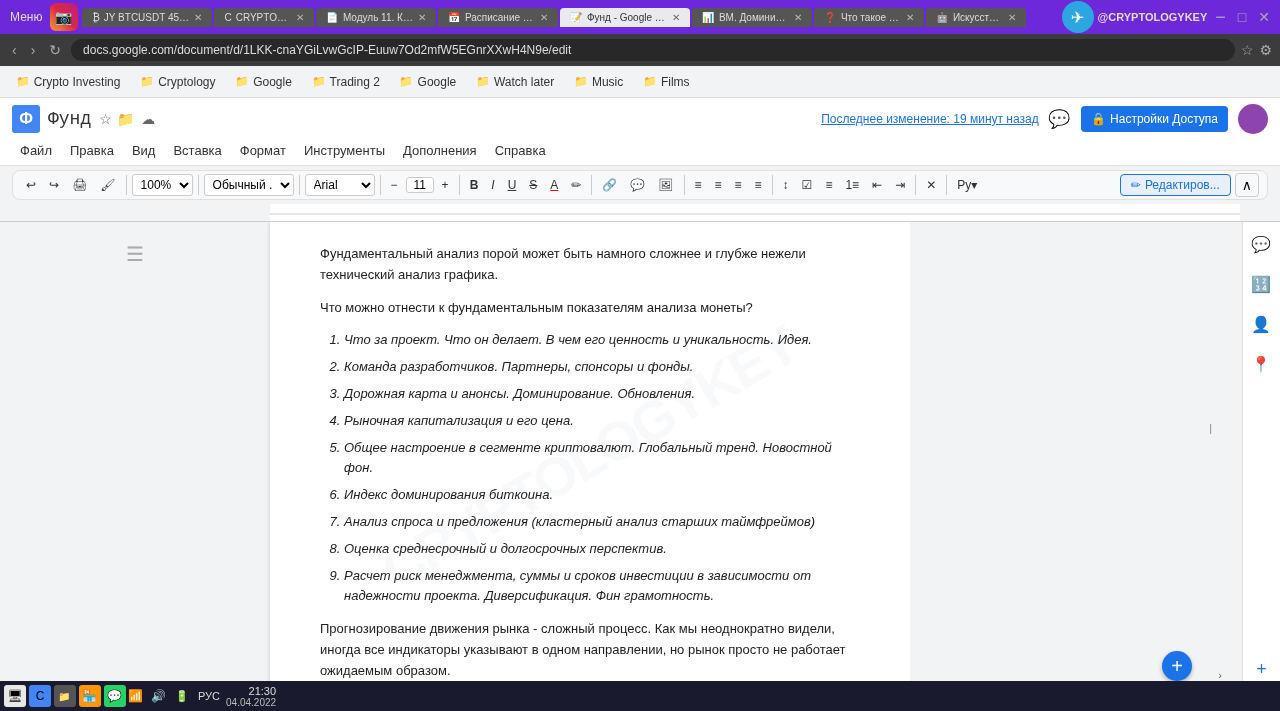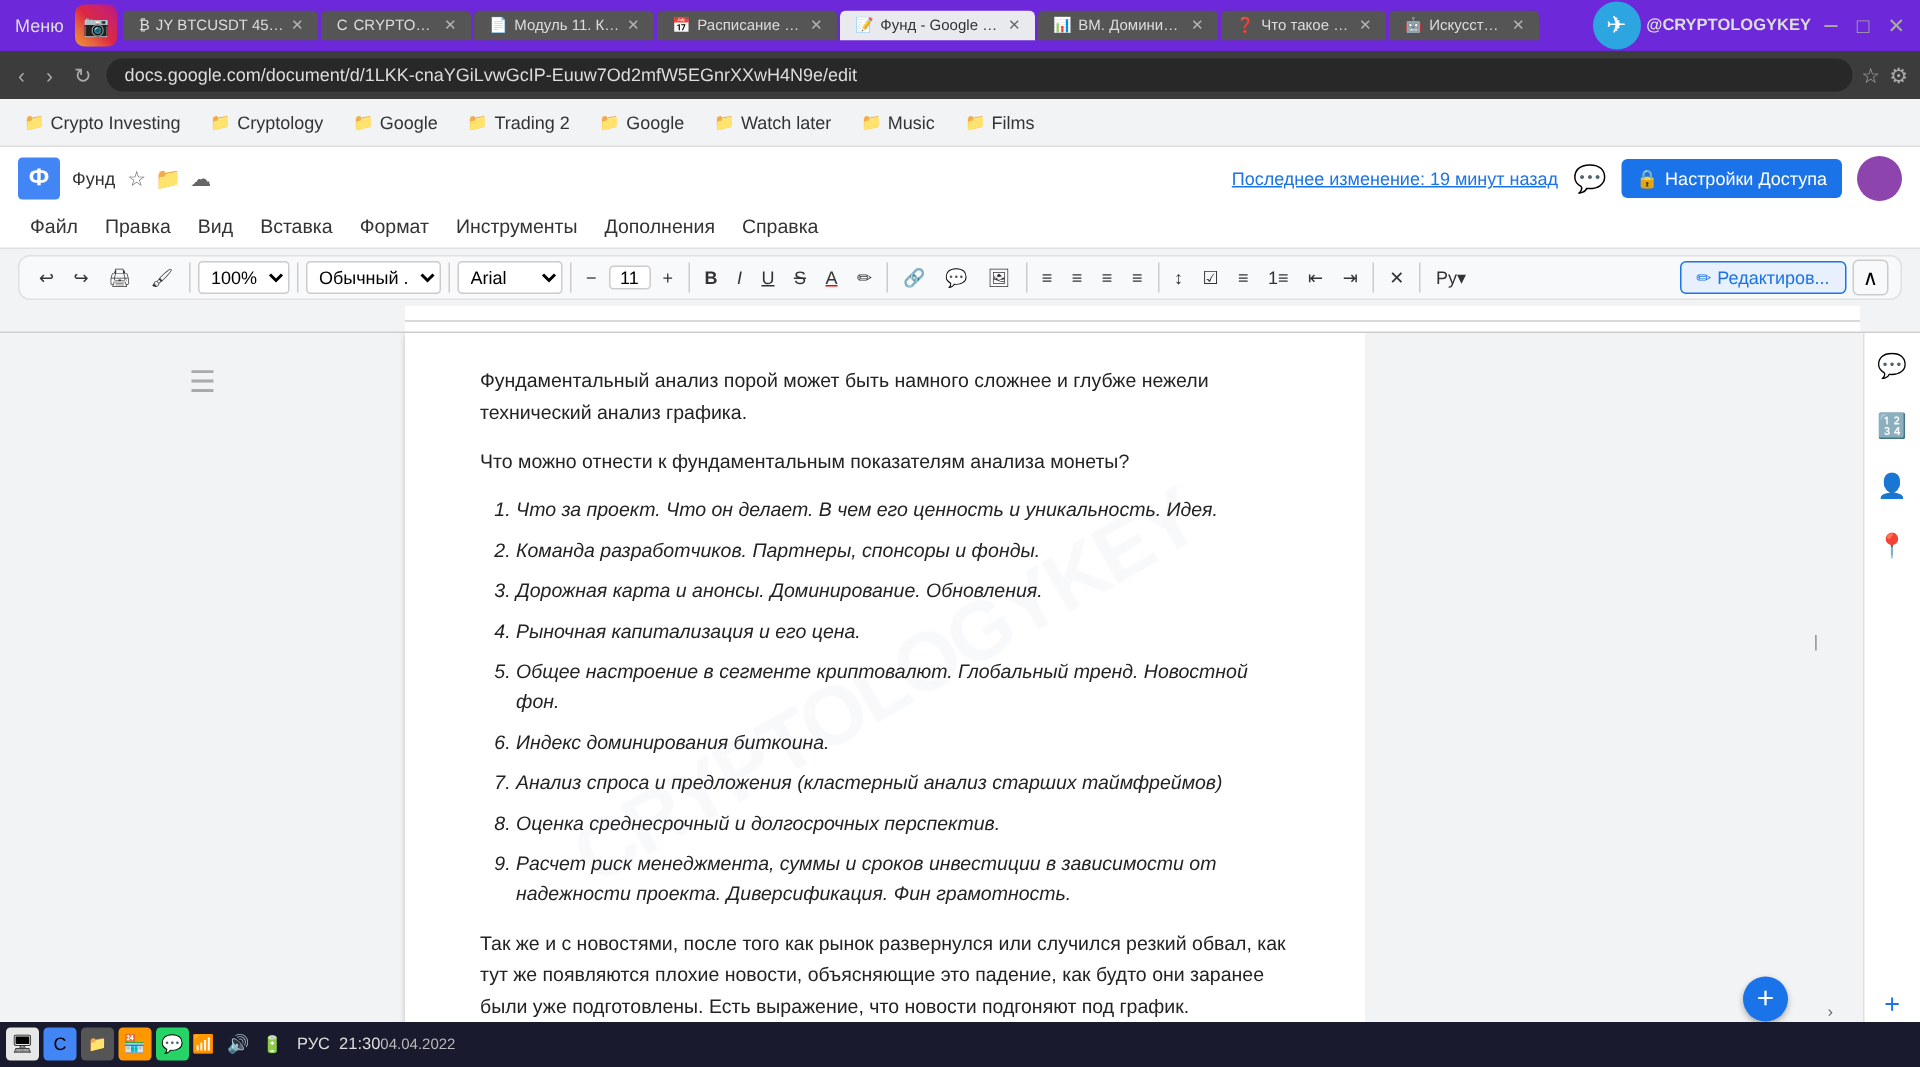--- a/index.html
+++ b/index.html
@@ -113,22 +113,23 @@
       background: #4285f4;
       border-radius: 3px;
       display: flex;
       align-items: center;
       justify-content: center;
       color: white;
       font-size: 14px;
       font-weight: bold;
     }
     .docs-title {
-      font-size: 12px;
+      font-size: 18px;
       color: #333;
+      font-family: Liberation Mono, monospace;
     }
     .docs-title-icons {
       display: flex;
       gap: 6px;
       align-items: center;
     }
     .title-icon {
       color: #666;
       font-size: 14px;
       cursor: pointer;
@@ -488,20 +489,21 @@
         <li>Команда разработчиков. Партнеры, спонсоры и фонды.</li>
         <li>Дорожная карта и анонсы. Доминирование. Обновления.</li>
         <li>Рыночная капитализация и его цена.</li>
         <li>Общее настроение в сегменте криптовалют. Глобальный тренд. Новостной фон.</li>
         <li>Индекс доминирования биткоина.</li>
         <li>Анализ спроса и предложения (кластерный анализ старших таймфреймов)</li>
         <li>Оценка среднесрочный и долгосрочных перспектив.</li>
         <li>Расчет риск менеджмента, суммы и сроков инвестиции в зависимости от надежности проекта. Диверсификация. Фин грамотность.</li>
       </ol>
 
+      <p>Прогнозирование движения рынка - сложный процесс. Как мы неоднократно видели, иногда все индикаторы указывают в одном направлении, но рынок просто не работает ожидаемым образом.</p>
       <p>Так же и с новостями, после того как рынок развернулся или случился резкий обвал, как тут же появляются плохие новости, объясняющие это падение, как будто они заранее были уже подготовлены. Есть выражение, что новости подгоняют под график.</p>
 
     </div>
 
   </div>
 
   <div style="flex:1;background:#f1f3f4;position:relative;display:flex;justify-content:flex-end;">
 
     <div style="position:absolute;bottom:10px;right:50px;width:30px;height:30px;background:#1a73e8;border-radius:50%;display:flex;align-items:center;justify-content:center;color:white;font-size:20px;cursor:pointer;box-shadow:0 2px 4px rgba(0,0,0,0.3);">+</div>
     <div style="position:absolute;bottom:10px;right:20px;font-size:11px;color:#666;">›</div>
@@ -530,18 +532,18 @@
 
 
   <div class="taskbar-right">
 
     <div style="display:flex;gap:3px;align-items:center;">
       <div style="width:20px;height:20px;display:flex;align-items:center;justify-content:center;font-size:12px;color:#ddd;cursor:pointer;">📶</div>
       <div style="width:20px;height:20px;display:flex;align-items:center;justify-content:center;font-size:12px;color:#ddd;cursor:pointer;">🔊</div>
       <div style="width:20px;height:20px;display:flex;align-items:center;justify-content:center;font-size:11px;color:#ddd;cursor:pointer;">🔋</div>
     </div>
     <span style="font-size:11px;color:#ddd;cursor:pointer;">РУС</span>
-    <div style="display:flex;flex-direction:row;align-items:flex-end;">
+    <div style="display:flex;flex-direction:column;align-items:flex-end;">
       <span style="font-size:11px;color:#ddd;">21:30</span>
       <span style="font-size:10px;color:#bbb;">04.04.2022</span>
     </div>
   </div>
 </div>
 
 </body></html>

